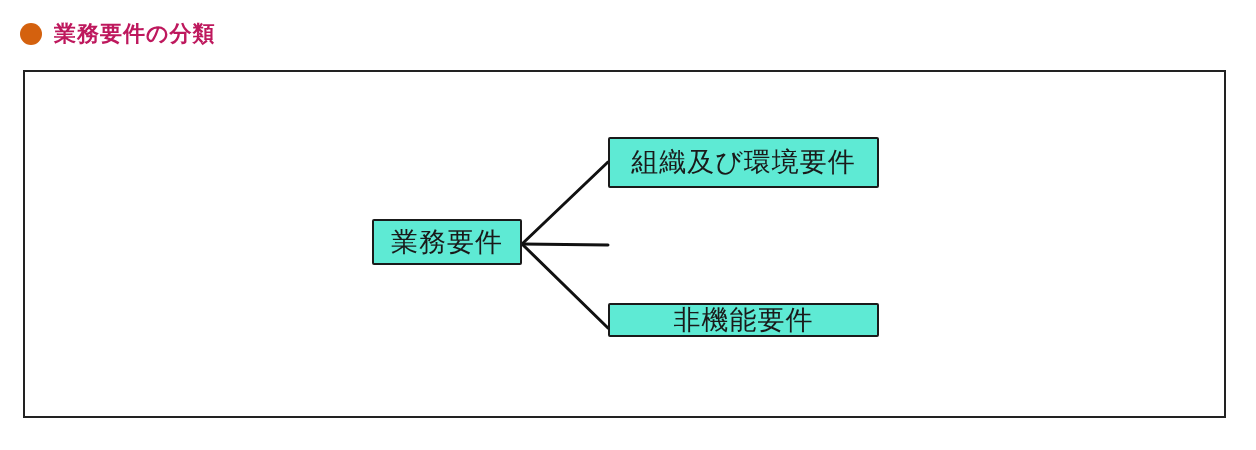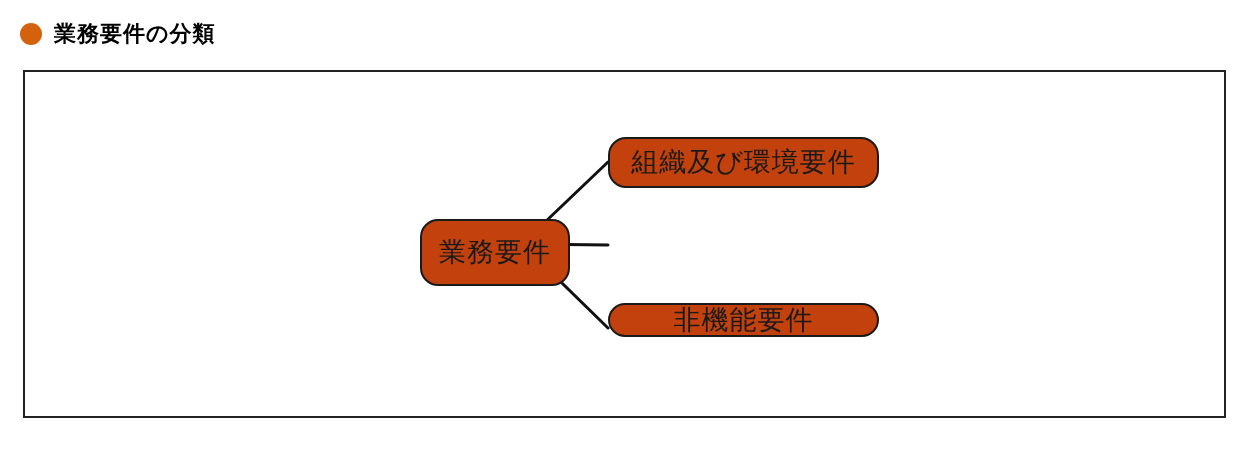--- a/index.html
+++ b/index.html
@@ -27,21 +27,21 @@
     display: inline-block;
     width: 22px;
     height: 22px;
     border-radius: 50%;
     background: #d4610e;
     flex: 0 0 auto;
   }
   .title-text {
     font-size: 22px;
     font-weight: 600;
-    color: #000000;
+    color: #be185d;
     letter-spacing: 1px;
     line-height: 1;
     padding-top: 1px;
   }
   .frame {
     position: absolute;
     left: 23px;
     top: 70px;
     width: 1203px;
     height: 348px;
@@ -53,33 +53,33 @@
     position: absolute;
     left: 0;
     top: 0;
     width: 1199px;
     height: 344px;
     pointer-events: none;
   }
   .node {
     position: absolute;
     box-sizing: border-box;
-    background: #c2410c;
+    background: #5eead4;
     border: 2.5px solid #1a1a1a;
-    border-radius: 18px;
+    border-radius: 2px;
     display: flex;
     align-items: center;
     justify-content: center;
     font-size: 27px;
     color: #1a1a1a;
     letter-spacing: 1px;
     line-height: 1;
     white-space: nowrap;
   }
-  .node.root   { left: 347px; top: 147px; width: 150px; height: 67px; margin-left: 48px; }
+  .node.root   { left: 347px; top: 147px; width: 150px; height: 46px; }
   .node.child0 { left: 583px; top:  65px; width: 271px; height: 51px; }
   .node.child1 { left: 583px; top: 148px; width: 271px; height: 50px; }
   .node.child2 { left: 583px; top: 231px; width: 271px; height: 34px; }
 </style>
 </head>
 <body>
 
 <div class="page">
 
   <div class="title-row">

